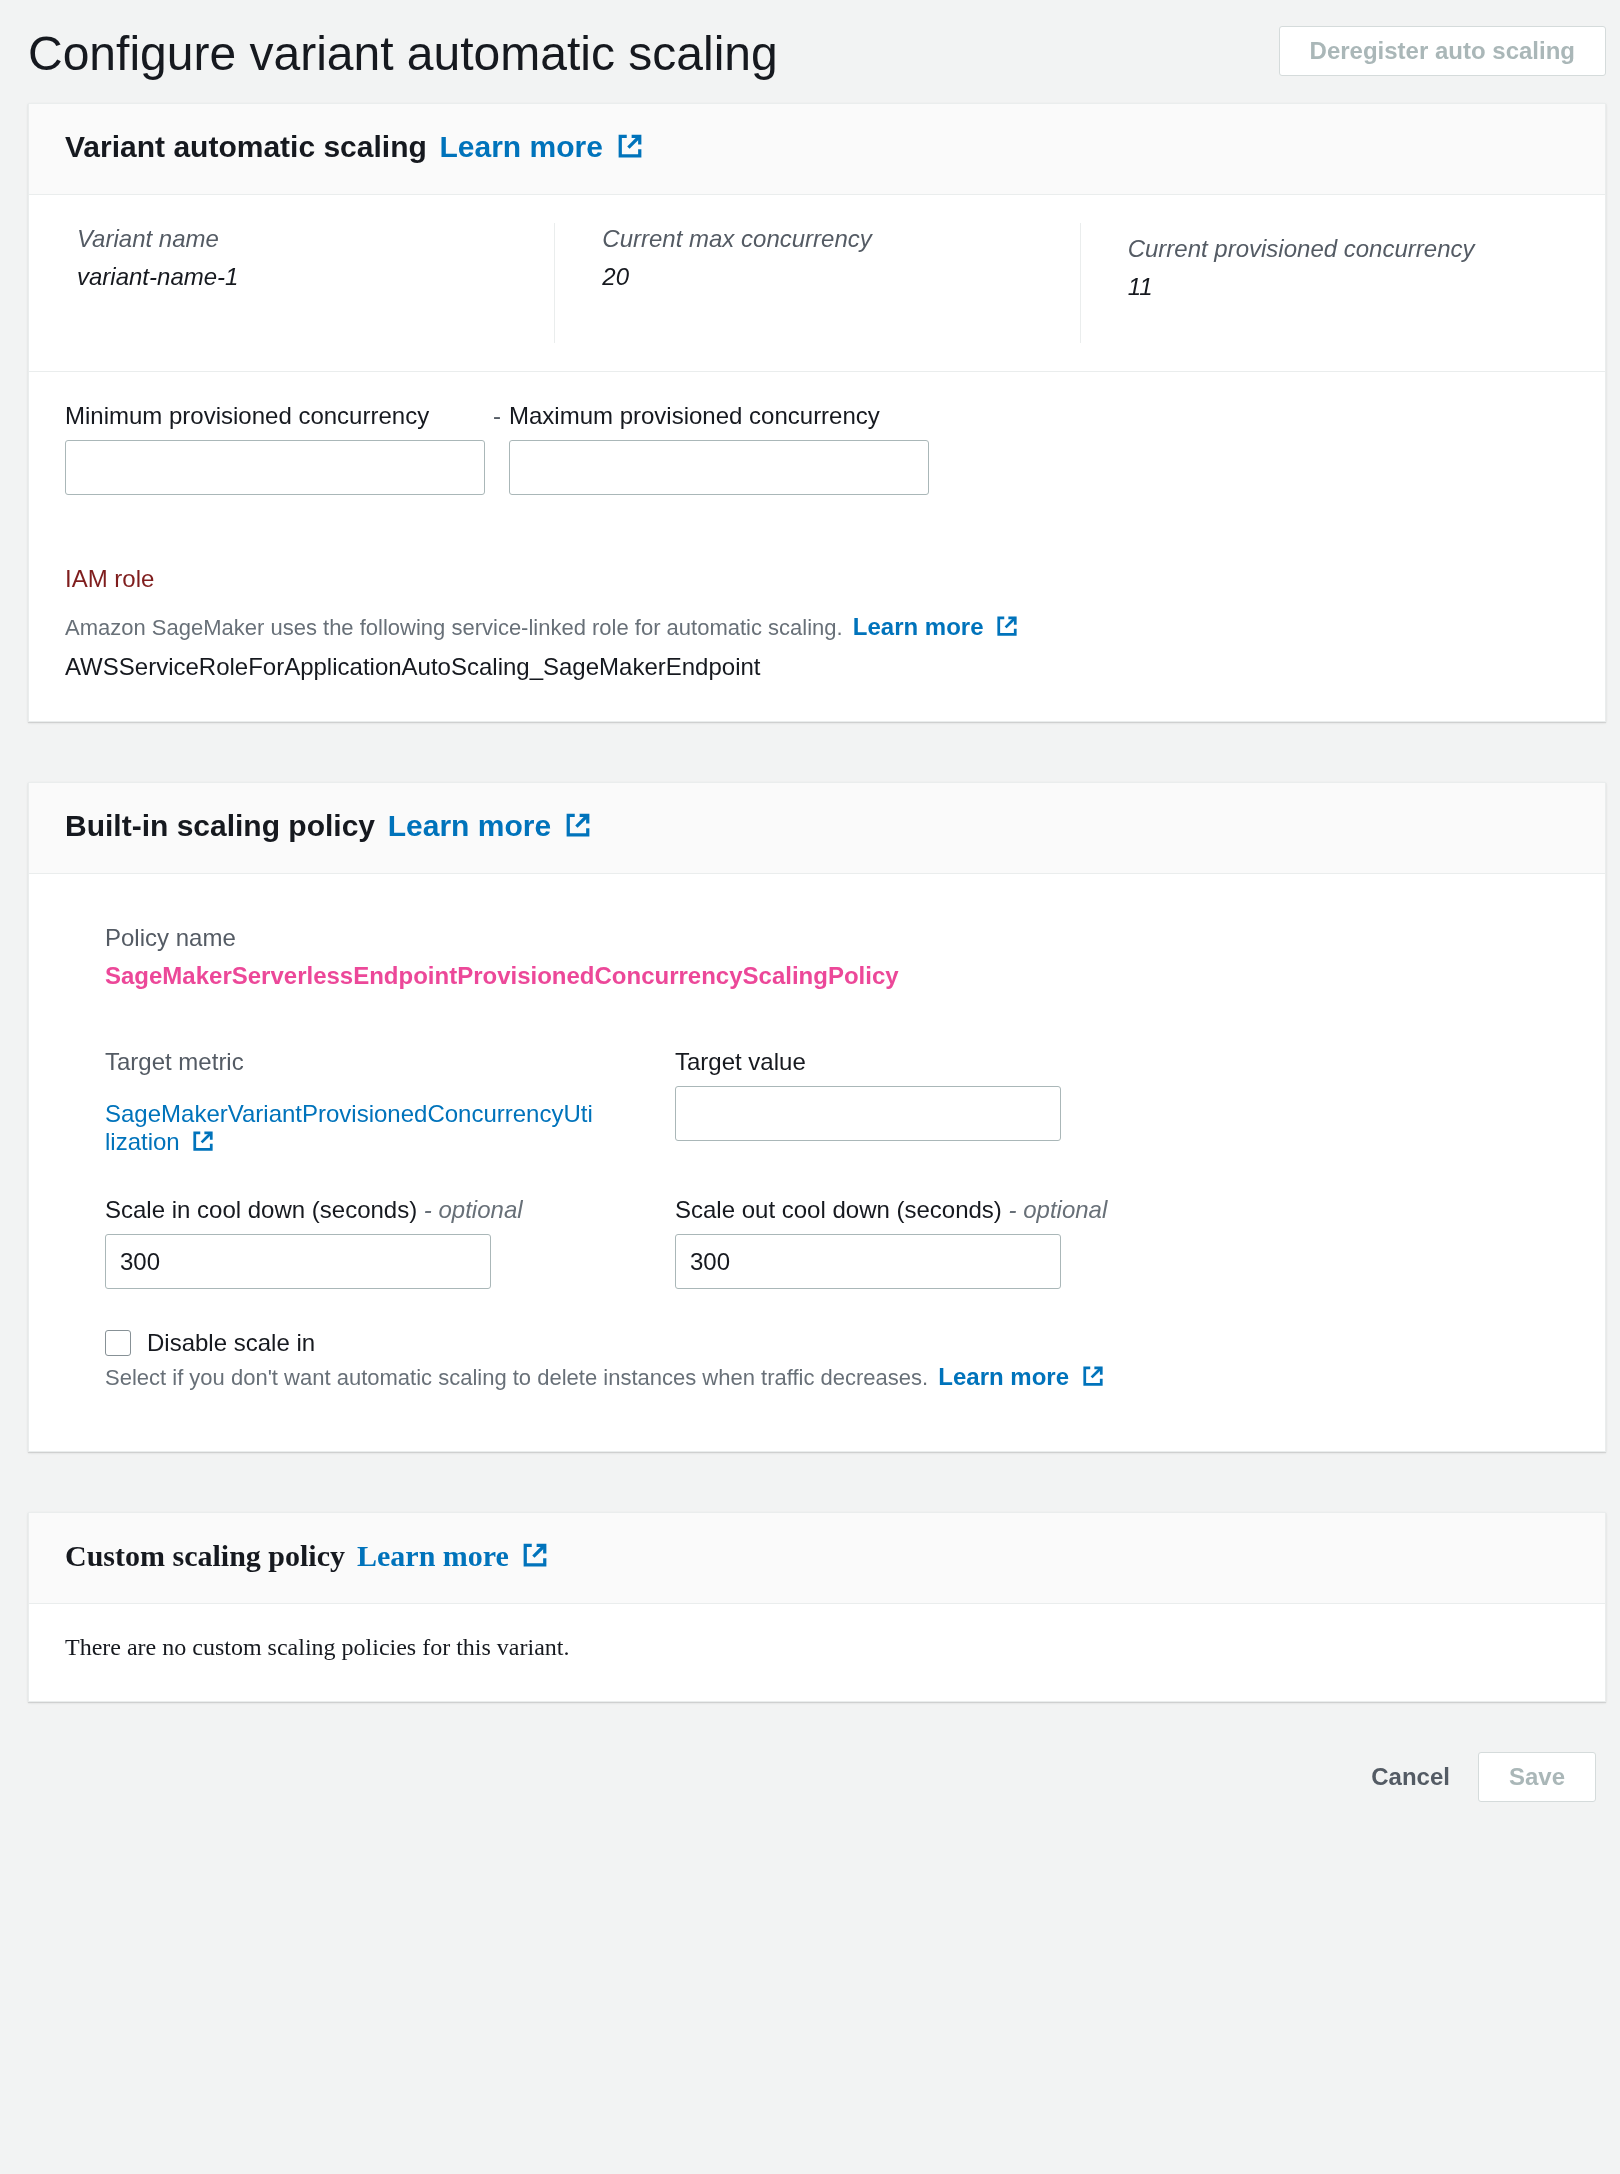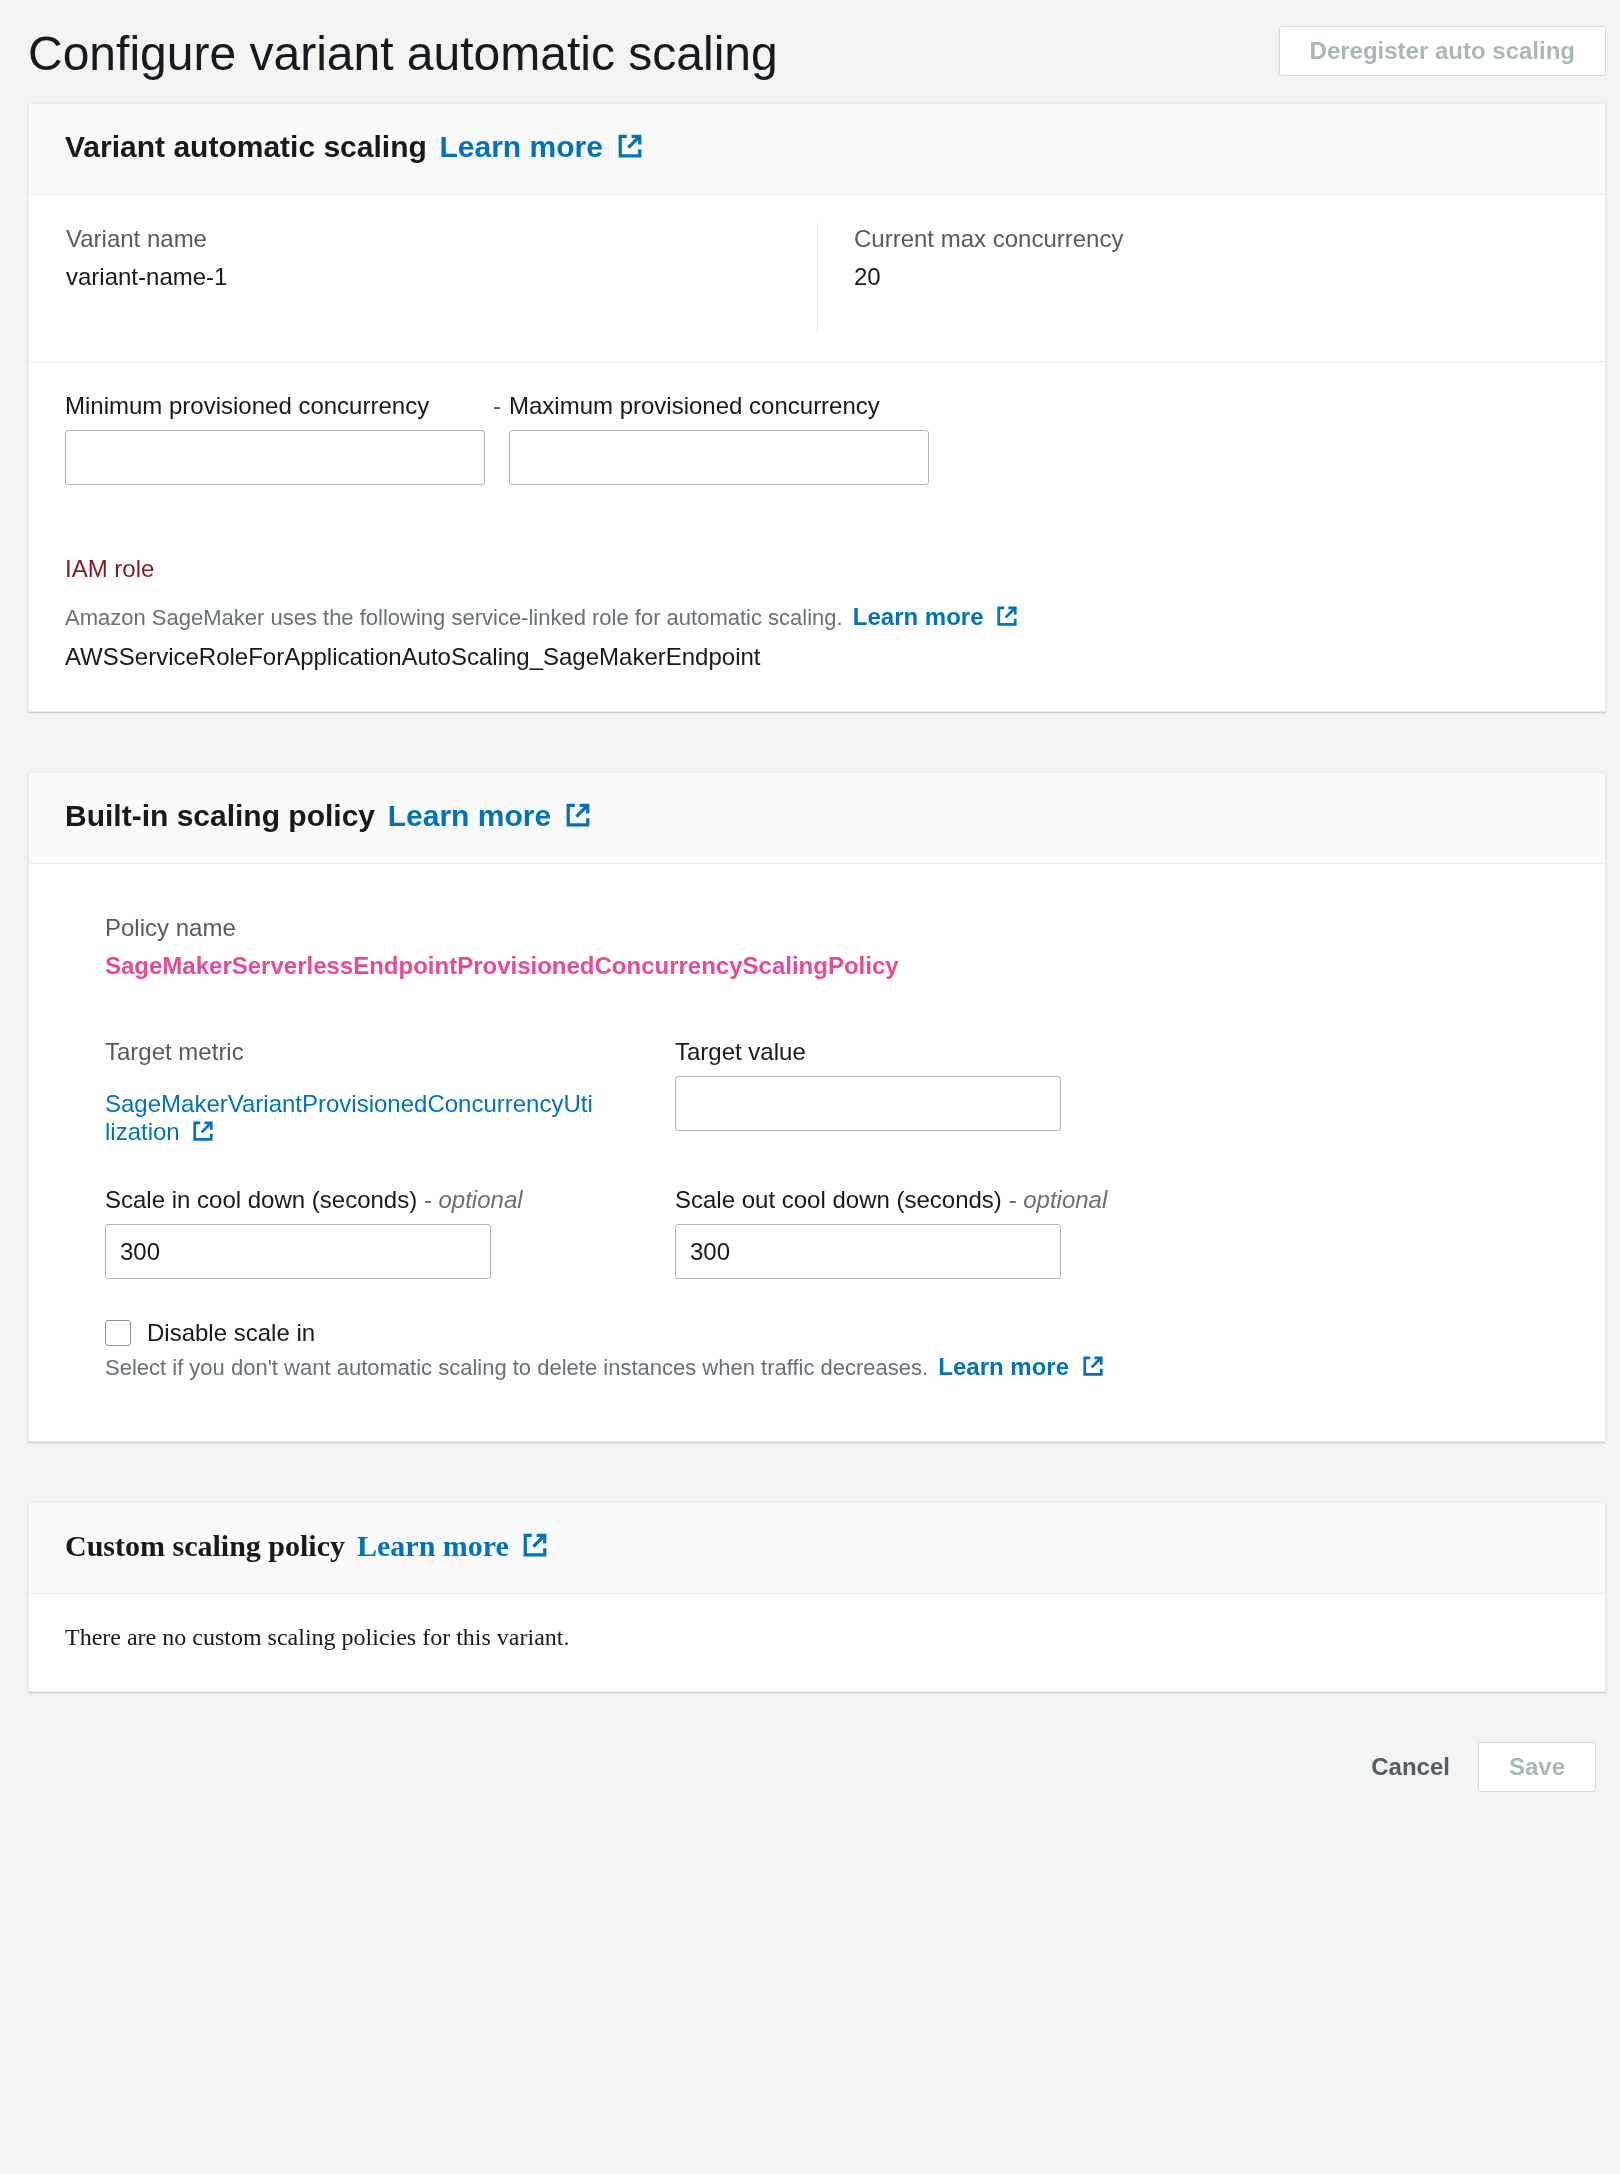--- a/index.html
+++ b/index.html
@@ -77,22 +77,23 @@
     margin-left: 6px;
   }
   .ext-icon svg { display: block; }
 
   .info-row {
     display: flex;
     border-bottom: 1px solid #eaeded;
   }
   .info-cell {
     flex: 1;
-    padding: 30px 37px 70px;
+    padding: 30px 48px 70px;
     position: relative;
+    font-style: italic;
   }
   .info-cell + .info-cell::before {
     content: "";
     position: absolute;
     left: 0;
     top: 28px;
     bottom: 28px;
     width: 1px;
     background: #eaeded;
   }
@@ -224,20 +225,25 @@
     </div>
 
     <div class="info-row">
       <div class="info-cell">
         <div class="info-label">Variant name</div>
         <div class="info-value">variant-name-1</div>
       </div>
       <div class="info-cell">
         <div class="info-label">Current max concurrency</div>
         <div class="info-value">20</div>
+      </div>
+      <div class="info-cell">
+        <div class="info-label"></div>
+        <div class="info-label" style="color:#545b64">Current provisioned concurrency</div>
+        <div class="info-value">11</div>
       </div>
     </div>
 
     <div class="panel-body">
       <div class="field-row">
         <div class="field">
           <label class="field-label">Minimum provisioned concurrency</label>
           <input class="input" type="text" value="" style="">
         </div>
         <div class="dash">-</div>

